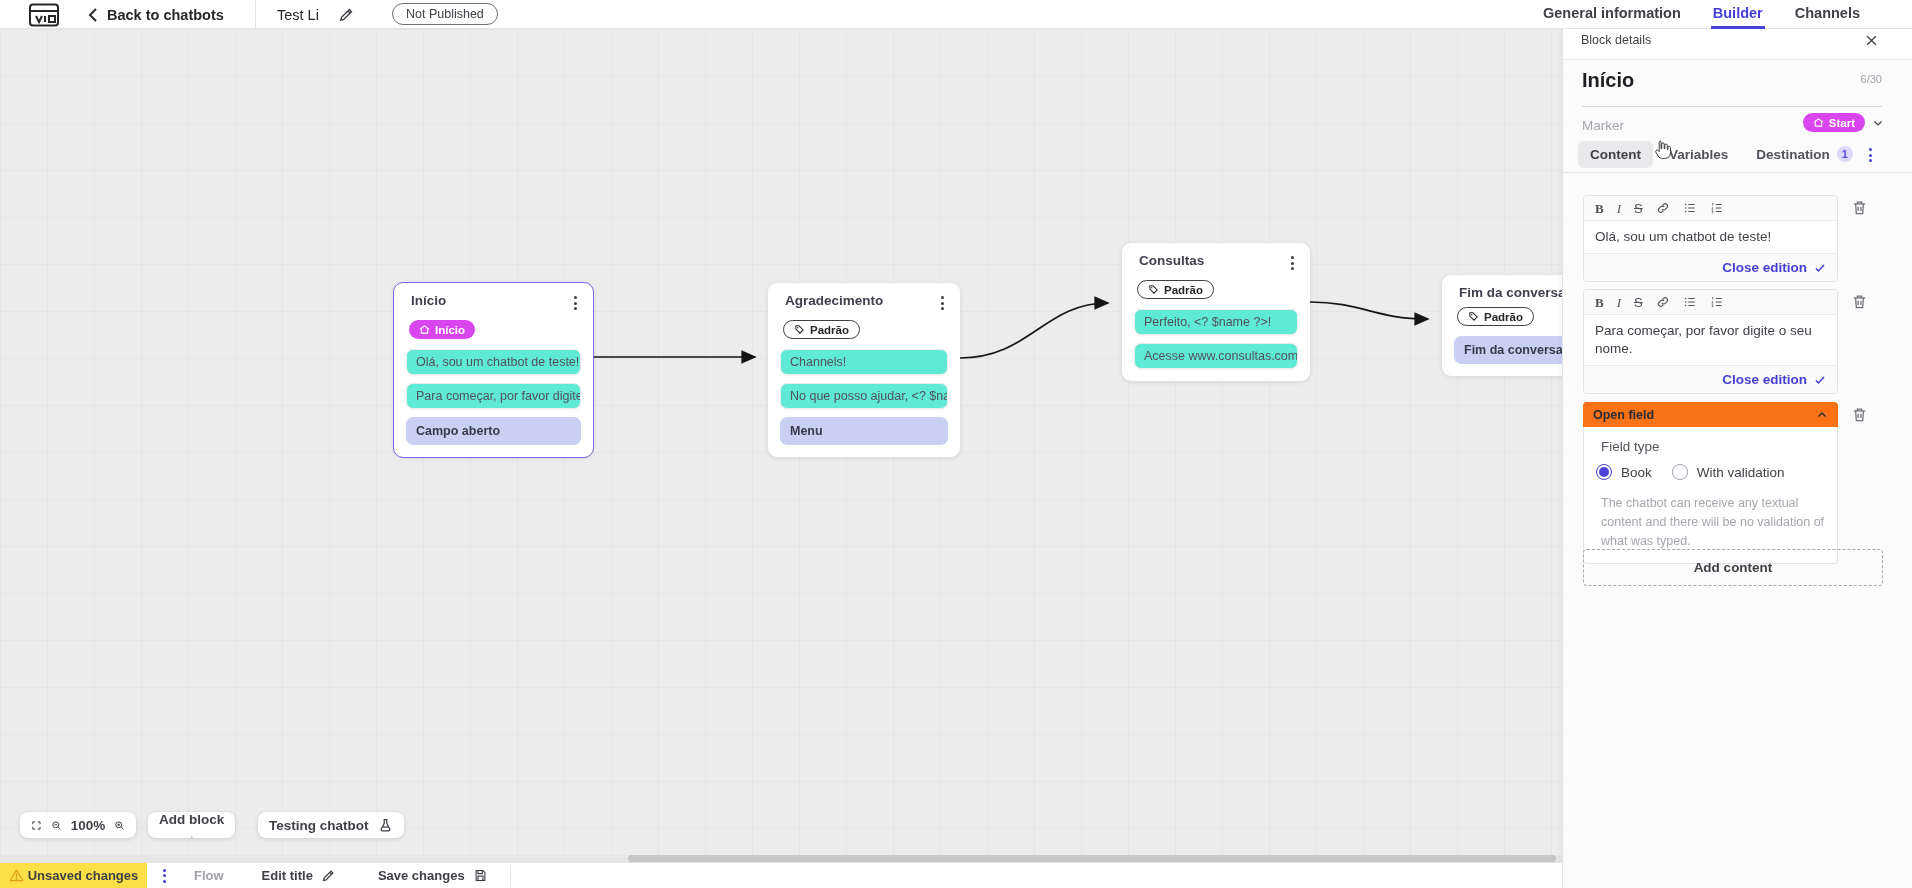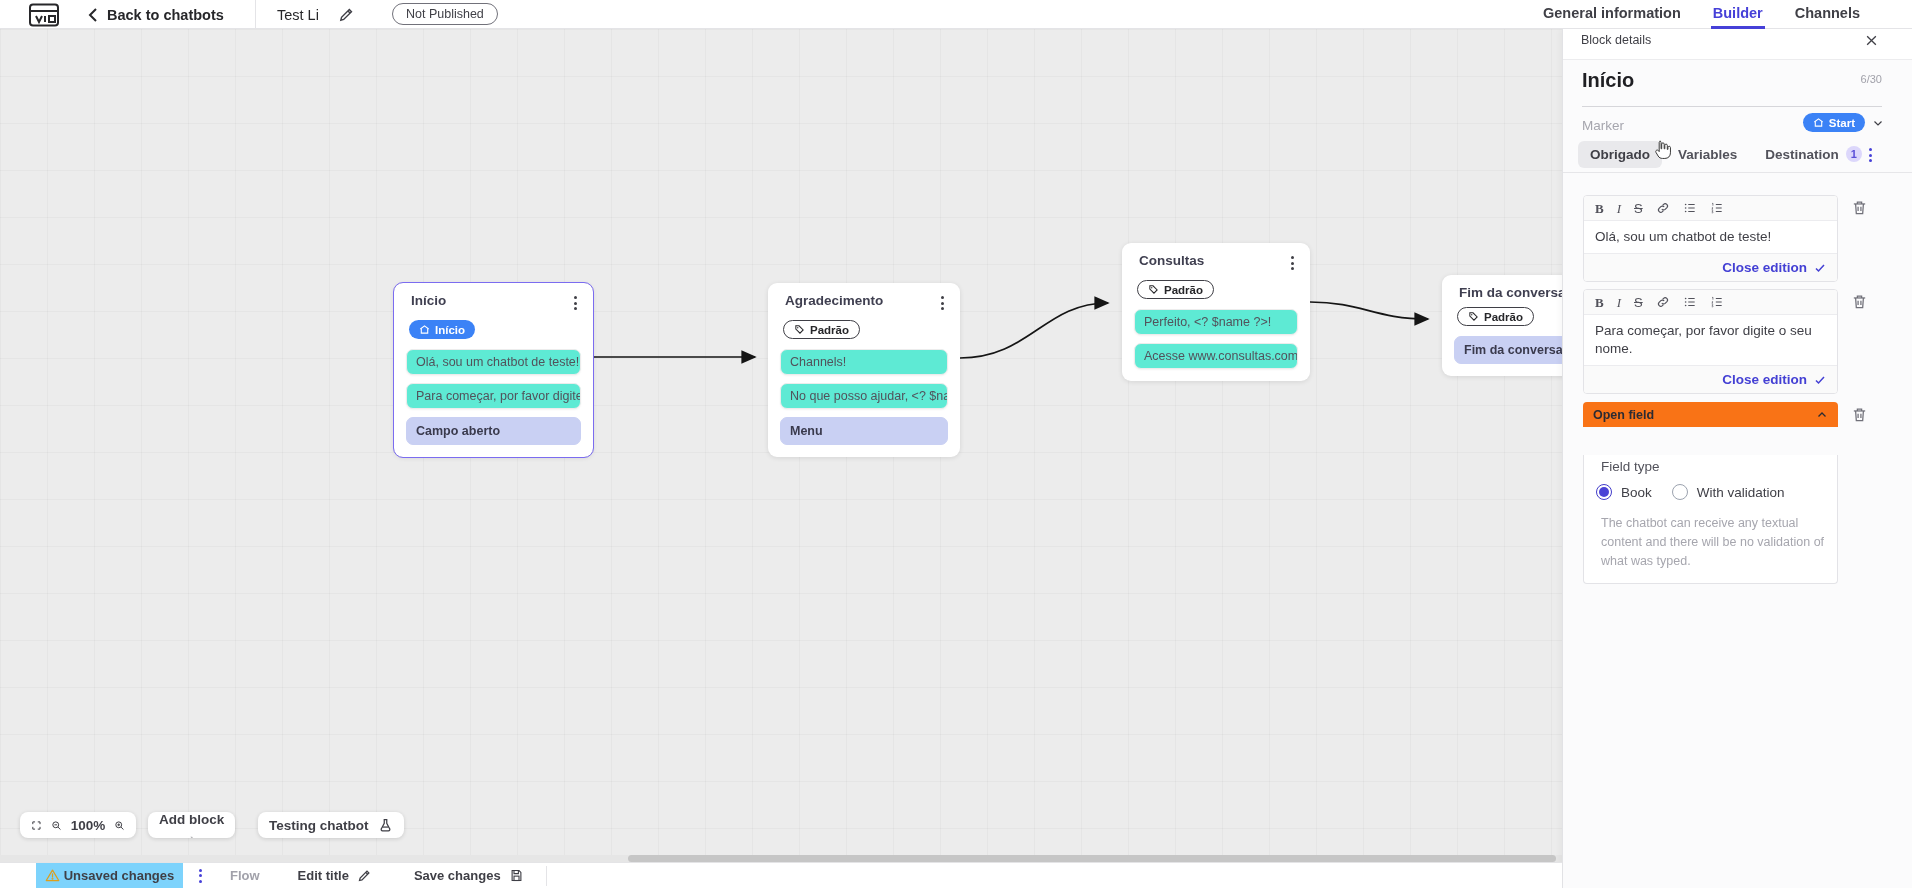--- a/index.html
+++ b/index.html
@@ -36,42 +36,42 @@
   .block { position:absolute; background:#fff; border-radius:9px; padding:10px 12px 12px;
     box-shadow:0 1px 5px rgba(0,0,0,.10); z-index:2; }
   .block.selected { outline:1.5px solid #7b6cf0; }
   .blk-head { display:flex; justify-content:space-between; align-items:flex-start; }
   .blk-title { font-size:13.5px; font-weight:700; color:#3f3f50; padding-left:5px; }
   .kebab { display:flex; flex-direction:column; gap:2.5px; padding:3px 4px; cursor:pointer; }
   .kebab i { width:3px; height:3px; border-radius:50%; background:#3f3f46; }
   .kebab.indigo i { background:#4640d8; }
   .pill { display:inline-flex; align-items:center; gap:5px; height:19px; padding:0 10px; margin:7px 0 2px 3px;
     border-radius:999px; font-size:11.5px; font-weight:700; cursor:pointer; }
-  .pill.dark { background:#3b82f6; color:#fff; }
+  .pill.dark { background:#d946ef; color:#fff; }
   .pill.outline { background:#fff; color:#27272a; border:1px solid #3f3f46; }
   .pill svg { width:11px; height:11px; }
   .blk-item { margin-top:8px; padding:5px 9px; background:#5eead4; border:1px solid #ececec; border-radius:7px;
     box-shadow:0 1px 2px rgba(0,0,0,.05); font-size:12.5px; color:#52525b;
     white-space:nowrap; overflow:hidden; cursor:pointer; }
   .blk-item.highlight { background:#c9d0f3; border-color:#c9d0f3; color:#3a3a4d; font-weight:700;
     box-shadow:none; padding:6px 9px; }
 
   
   .fl-card { position:absolute; top:783px; height:26px; background:#fff; border-radius:8px;
     box-shadow:0 1px 4px rgba(0,0,0,.14); display:flex; align-items:center; gap:9px; padding:0 11px;
     font-size:13.5px; font-weight:700; color:#3f3f46; z-index:5; cursor:pointer; }
   .fl-card svg { width:15px; height:15px; color:#3f3f46; }
   .hscroll { position:absolute; left:0; top:826px; width:1562px; height:7px; background:#e6e6e6; z-index:4; }
   .hscroll .thumb { position:absolute; left:628px; top:0; width:928px; height:7px; background:#c6c6c6; border-radius:4px; }
 
   
   .statusbar { position:absolute; left:0; top:862px; width:1562px; height:26px; background:#fff;
     border-top:1px solid #e4e4e6; display:flex; align-items:center; z-index:30; font-size:13px; }
-  .warn-sec { width:147px; height:100%; background:#7dd3fc; display:flex; align-items:center;
-    justify-content:center; gap:4px; font-weight:700; color:#3f3f46;margin-left:36px; }
+  .warn-sec { width:147px; height:100%; background:#fde047; display:flex; align-items:center;
+    justify-content:center; gap:4px; font-weight:700; color:#3f3f46; }
   .warn-sec svg { width:15px; height:15px; }
   .sb-item { display:flex; align-items:center; gap:8px; font-weight:700; color:#3f3f46; cursor:pointer; }
   .sb-item svg { width:15px; height:15px; }
   .sb-muted { color:#a1a1aa; }
   .sb-div { width:1px; height:20px; background:#e4e4e7; margin-left:22px; }
 
   
   .panel { position:absolute; left:1562px; top:29px; width:350px; height:859px; background:#fbfbfc;
     border-left:1px solid #e2e2e5; box-shadow:-2px 0 6px rgba(0,0,0,.04); z-index:20; }
   .panel-head { position:absolute; left:0; top:0; width:100%; height:31px; background:#fff;
@@ -108,21 +108,21 @@
     justify-content:flex-end; align-items:center; gap:7px; font-size:13.5px; font-weight:700;
     color:#4440d4; cursor:pointer; }
   .rt-footer svg { width:12px; height:12px; }
   .p-trash { position:absolute; left:288px; width:17px; height:18px; color:#71717a; cursor:pointer; }
 
   .openfield { position:absolute; left:20px; top:373px; width:255px; border-radius:4px; }
   .of-head { height:25px; background:#f97316; border-radius:4px 4px 0 0; display:flex; align-items:center;
     justify-content:space-between; padding:0 10px; font-size:12.5px; font-weight:600; color:#2b2b33; cursor:pointer; }
   .of-head svg { width:12px; height:12px; color:#2b2b33; }
   .of-body { background:#fff; border:1px solid #e3e3e7; border-top:none; border-radius:0 0 4px 4px;
-    padding:4px 10px 13px;margin-top:28px; }
+    padding:12px 10px 13px; }
   .of-ftlabel { font-size:13.5px; color:#52525b; margin-left:7px; }
   .of-radios { display:flex; align-items:center; gap:20px; margin:10px 0 0 2px; }
   .of-radio { display:flex; align-items:center; gap:9px; font-size:13.5px; color:#3f3f46; cursor:pointer; }
   .rdot { width:16px; height:16px; border-radius:50%; border:1.5px solid #9ca3af; background:#fff;
     display:flex; align-items:center; justify-content:center; }
   .rdot.on { border-color:#423cc9; }
   .rdot.on i { width:10px; height:10px; border-radius:50%; background:#4a43d6; }
   .of-desc { margin:14px 0 0 7px; font-size:12.5px; color:#a6a6ae; line-height:1.5; width:225px; }
 
   .add-content { position:absolute; left:20px; top:520px; width:300px; height:37px;
@@ -350,21 +350,21 @@
           </svg>
         <span>Start</span>
       </span>
       <svg viewBox="0 0 24 24" fill="none" stroke="currentColor" stroke-width="2.4">
           <path d="M5 9l7 7 7-7"></path>
         </svg>
     </div>
 
     <div class="p-tabs">
       <div class="p-tab active">
-        <span>Obrigado</span>
+        <span>Content</span>
       </div>
       <div class="p-tab">
         <span>Variables</span>
       </div>
       <div class="p-tab">
         <span>Destination</span>
         <span class="p-badge">1</span>
       </div>
     </div>
     <div class="kebab indigo p-tabs-kebab">
@@ -474,20 +474,21 @@
     </div>
     <span class="p-trash" style="top:377px;">
       <svg viewBox="0 0 24 24" fill="none" stroke="currentColor" stroke-width="1.8">
           <path d="M4 7h16"></path>
           <path d="M9 7V4.5h6V7"></path>
           <path d="M6.5 7l1 13.5h9l1-13.5"></path>
           <path d="M10 11v6M14 11v6"></path>
         </svg>
     </span>
 
+    <div class="add-content">Add content</div>
   </div>
 
   <div class="hand-cursor">
     <svg viewBox="0 0 32 36" width="20" height="24">
       <path d="M12.5 4c1.1 0 2 .9 2 2v10h1V8.5c0-1.1.9-2 2-2s2 .9 2 2V16h1v-5.5c0-1.1.9-2 2-2s2 .9 2 2V17h1v-3c0-1.1.9-2 2-2s2 .9 2 2v8.5c0 5.5-3.5 9-9 9h-3.5c-3.3 0-5.6-1.2-7.2-3.9l-3.5-5.9c-.7-1.2-.3-2.7.9-3.3 1.1-.6 2.4-.3 3.2.7l1.1 1.4V6c0-1.1.9-2 2-2z" fill="#ffffff" stroke="#3a3a3a" stroke-width="1.6"></path>
     </svg>
   </div>
 
 </div>
 

